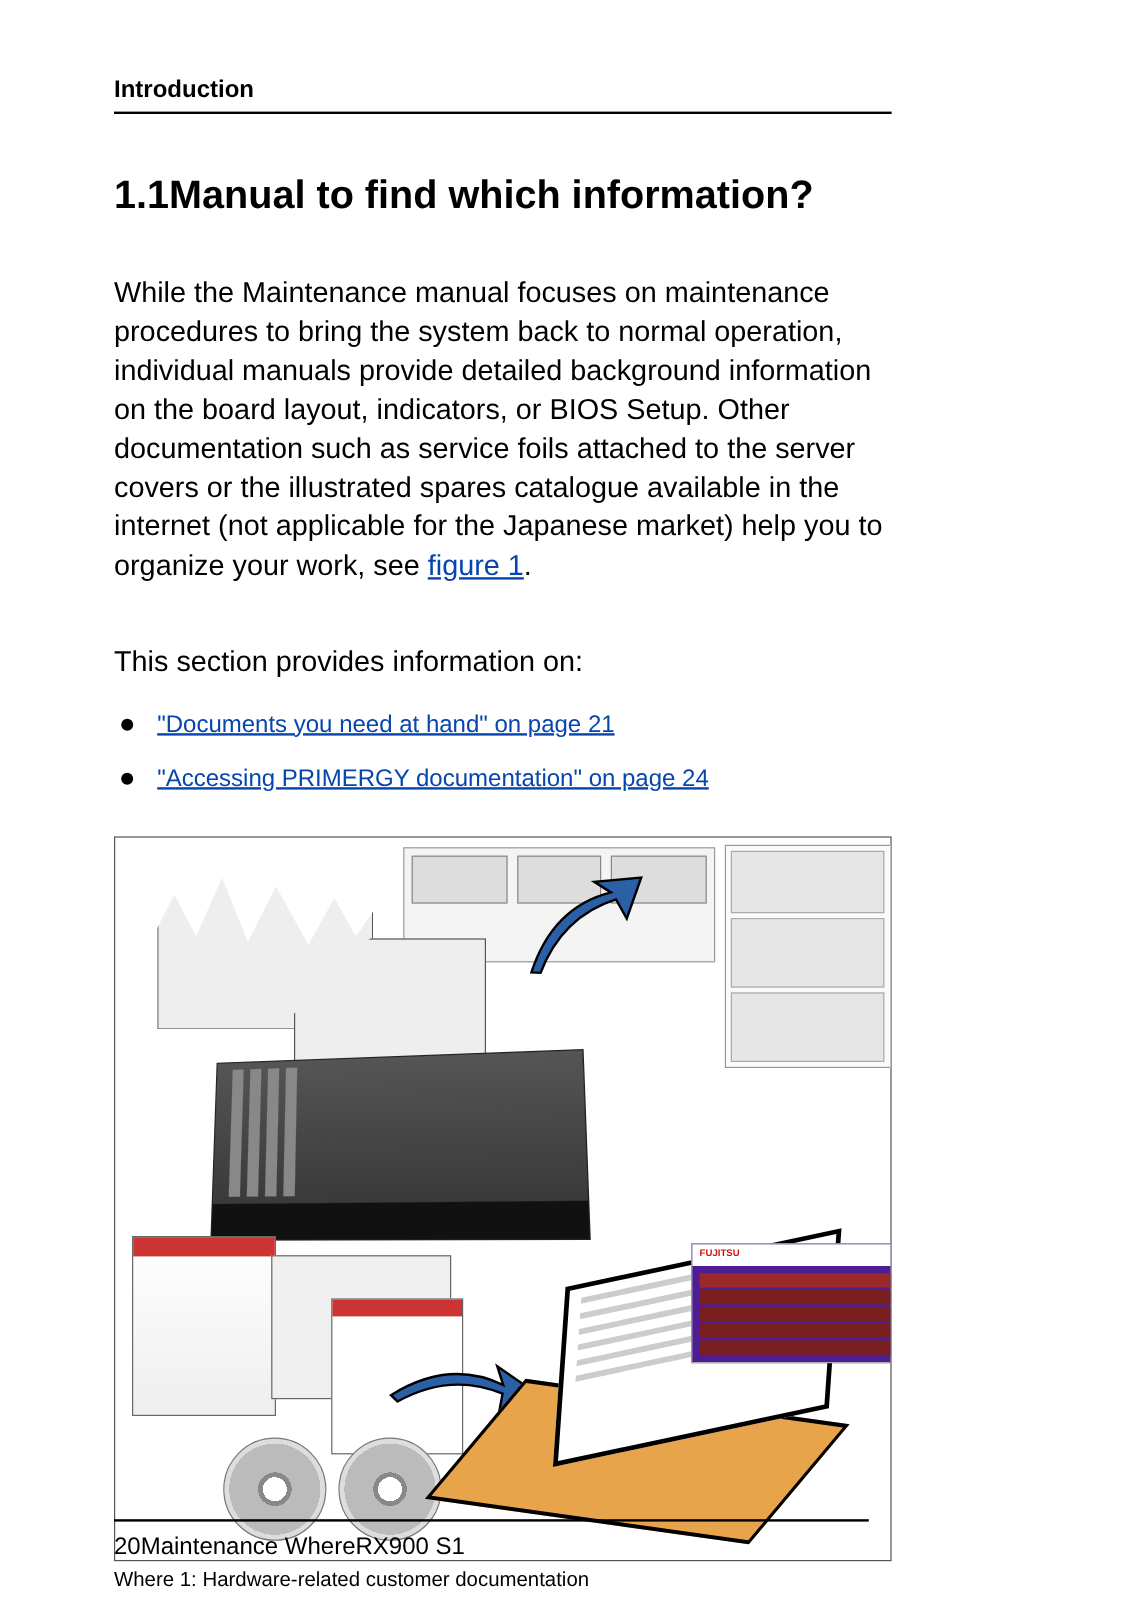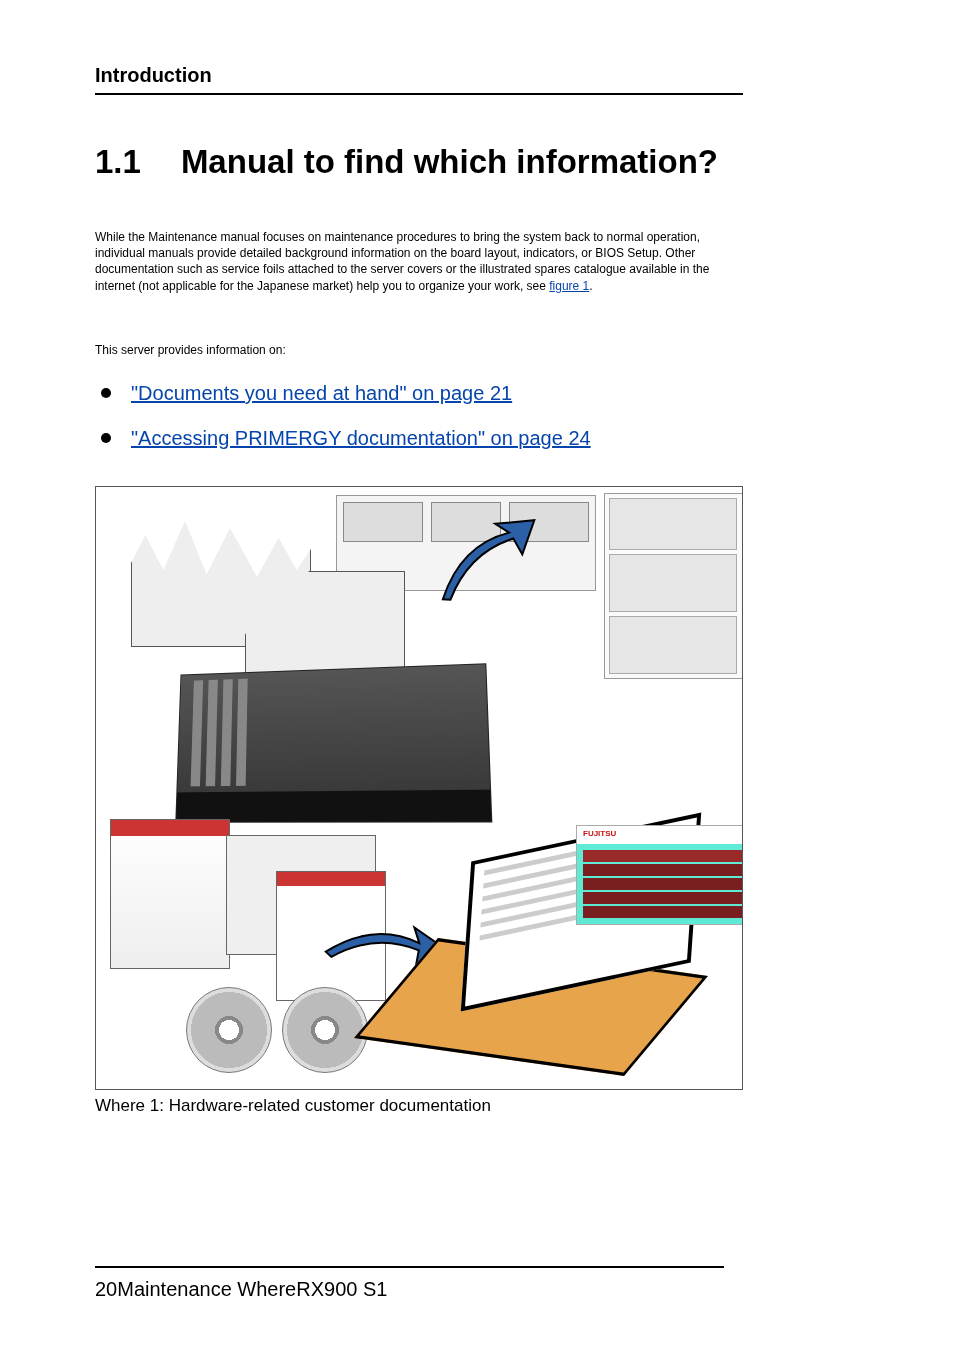--- a/index.html
+++ b/index.html
@@ -21,26 +21,25 @@
     font-size: 20px;
     padding-bottom: 6px;
     border-bottom: 2px solid #000;
     margin-bottom: 48px;
   }
   .section-title {
     font-weight: bold;
     font-size: 33px;
     margin-bottom: 42px;
     display: flex;
-    gap: 40px;
   }
   .section-title .num { flex: 0 0 auto; }
   .section-title .txt { flex: 1 1 auto; }
   .body-text {
-    font-size: 12px;
+    font-size: 24px;
     line-height: 1.35;
     margin-bottom: 22px;
     margin-top: 48px;
   }
   .link { color: #0645ad; }
   .bullets {
     list-style: none;
     margin-bottom: 34px;
   }
   .bullets li {
@@ -194,21 +193,21 @@
   }
   .laptop .screen .line{height:5px;background:#ccc;margin:8px 10px;}
   .laptop .base{
     position:absolute; left:0; top:120px; width:270px; height:100px;
     background:#e7a44a; border:3px solid #000; transform: skew(-40deg,8deg);
   }
   .arrow.lap { left: 230px; top: 430px; transform: rotate(20deg); }
   .spares-table {
     position:absolute;
     left:480px; top:338px; width:300px; height:100px;
-    background:#5eead4; border:1px solid #aaa;
+    background:#4c1d95; border:1px solid #aaa;
   }
   .spares-table .hdr{position:absolute;left:0;right:0;top:0;height:18px;background:#fff;}
   .spares-table .hdr .brand{position:absolute;left:6px;top:3px;font-size:8px;color:#c11;font-weight:bold;}
   .spares-table .tbl{position:absolute;left:6px;right:6px;top:24px;bottom:6px;}
   .spares-table .tbl .trow{height:12px;background:#7a1f1f;margin-bottom:2px;}
   .spares-table .tbl .trow.h{background:#9a2a2a;}
 </style>
 </head>
 <body>
 
@@ -218,21 +217,21 @@
 
   <h2 class="section-title">
     <span class="num">1.1</span>
     <span class="txt">Manual to find which information?</span>
   </h2>
 
   <p class="body-text">
     <span>While the Maintenance manual focuses on maintenance procedures to bring the system back to normal operation, individual manuals provide detailed background information on the board layout, indicators, or BIOS Setup. Other documentation such as service foils attached to the server covers or the illustrated spares catalogue available in the internet (not applicable for the Japanese market) help you to organize your work, see </span><a class="link" href="#">figure 1</a><span>.</span>
   </p>
 
-  <p class="body-text">This server provides information on:</p>
+  <p class="body-text">This section provides information on:</p>
 
   <ul class="bullets">
     <li>
       <a class="link" href="#">"Documents you need at hand" on page 21</a>
     </li>
     <li>
       <a class="link" href="#">"Accessing PRIMERGY documentation" on page 24</a>
     </li>
   </ul>
 

